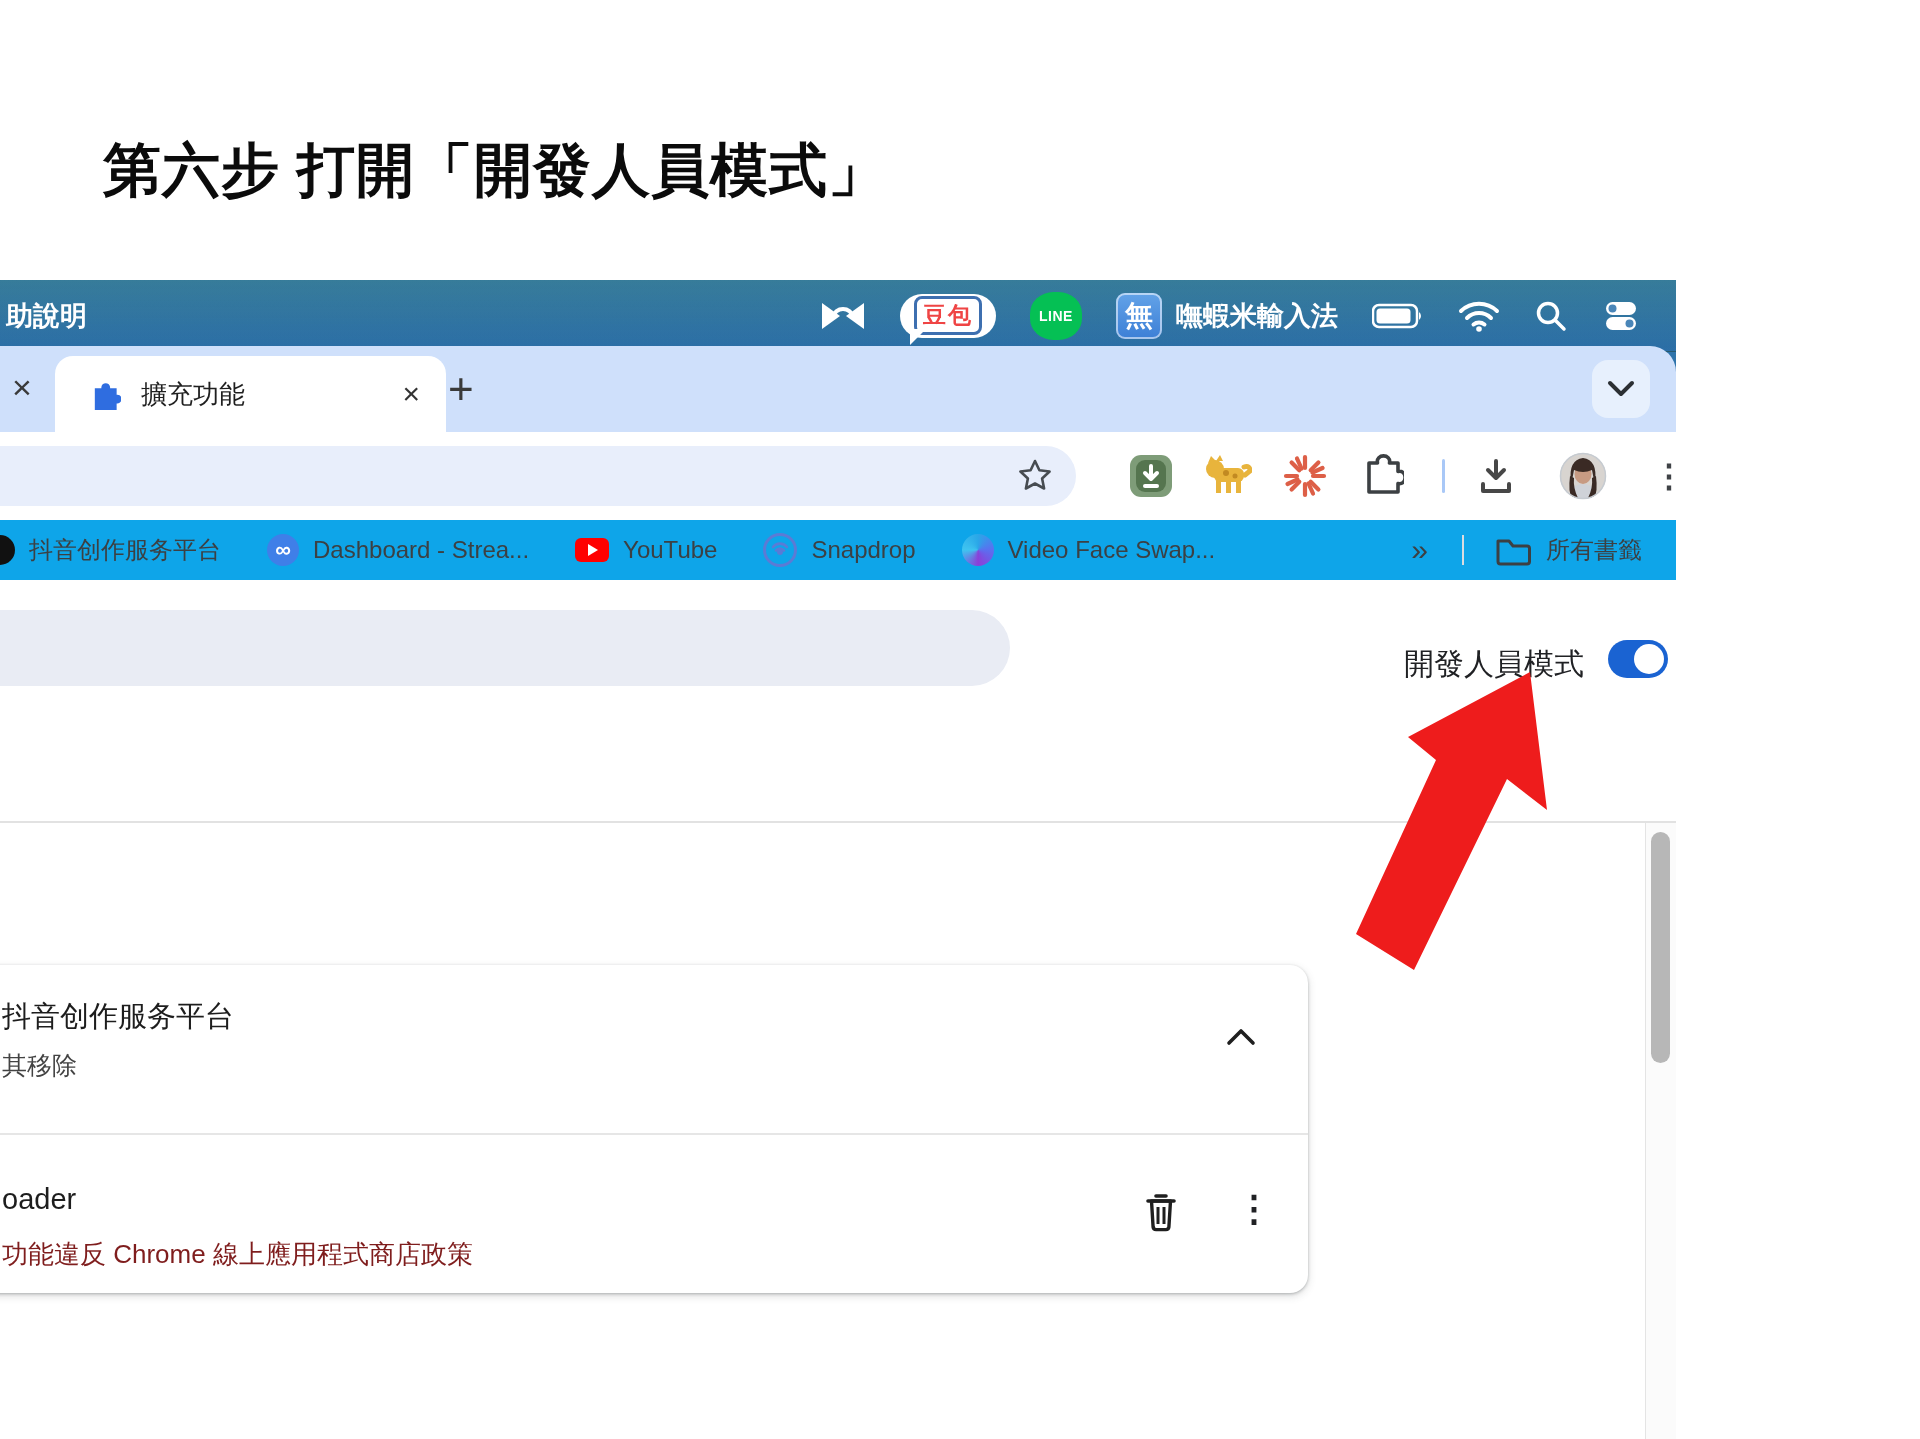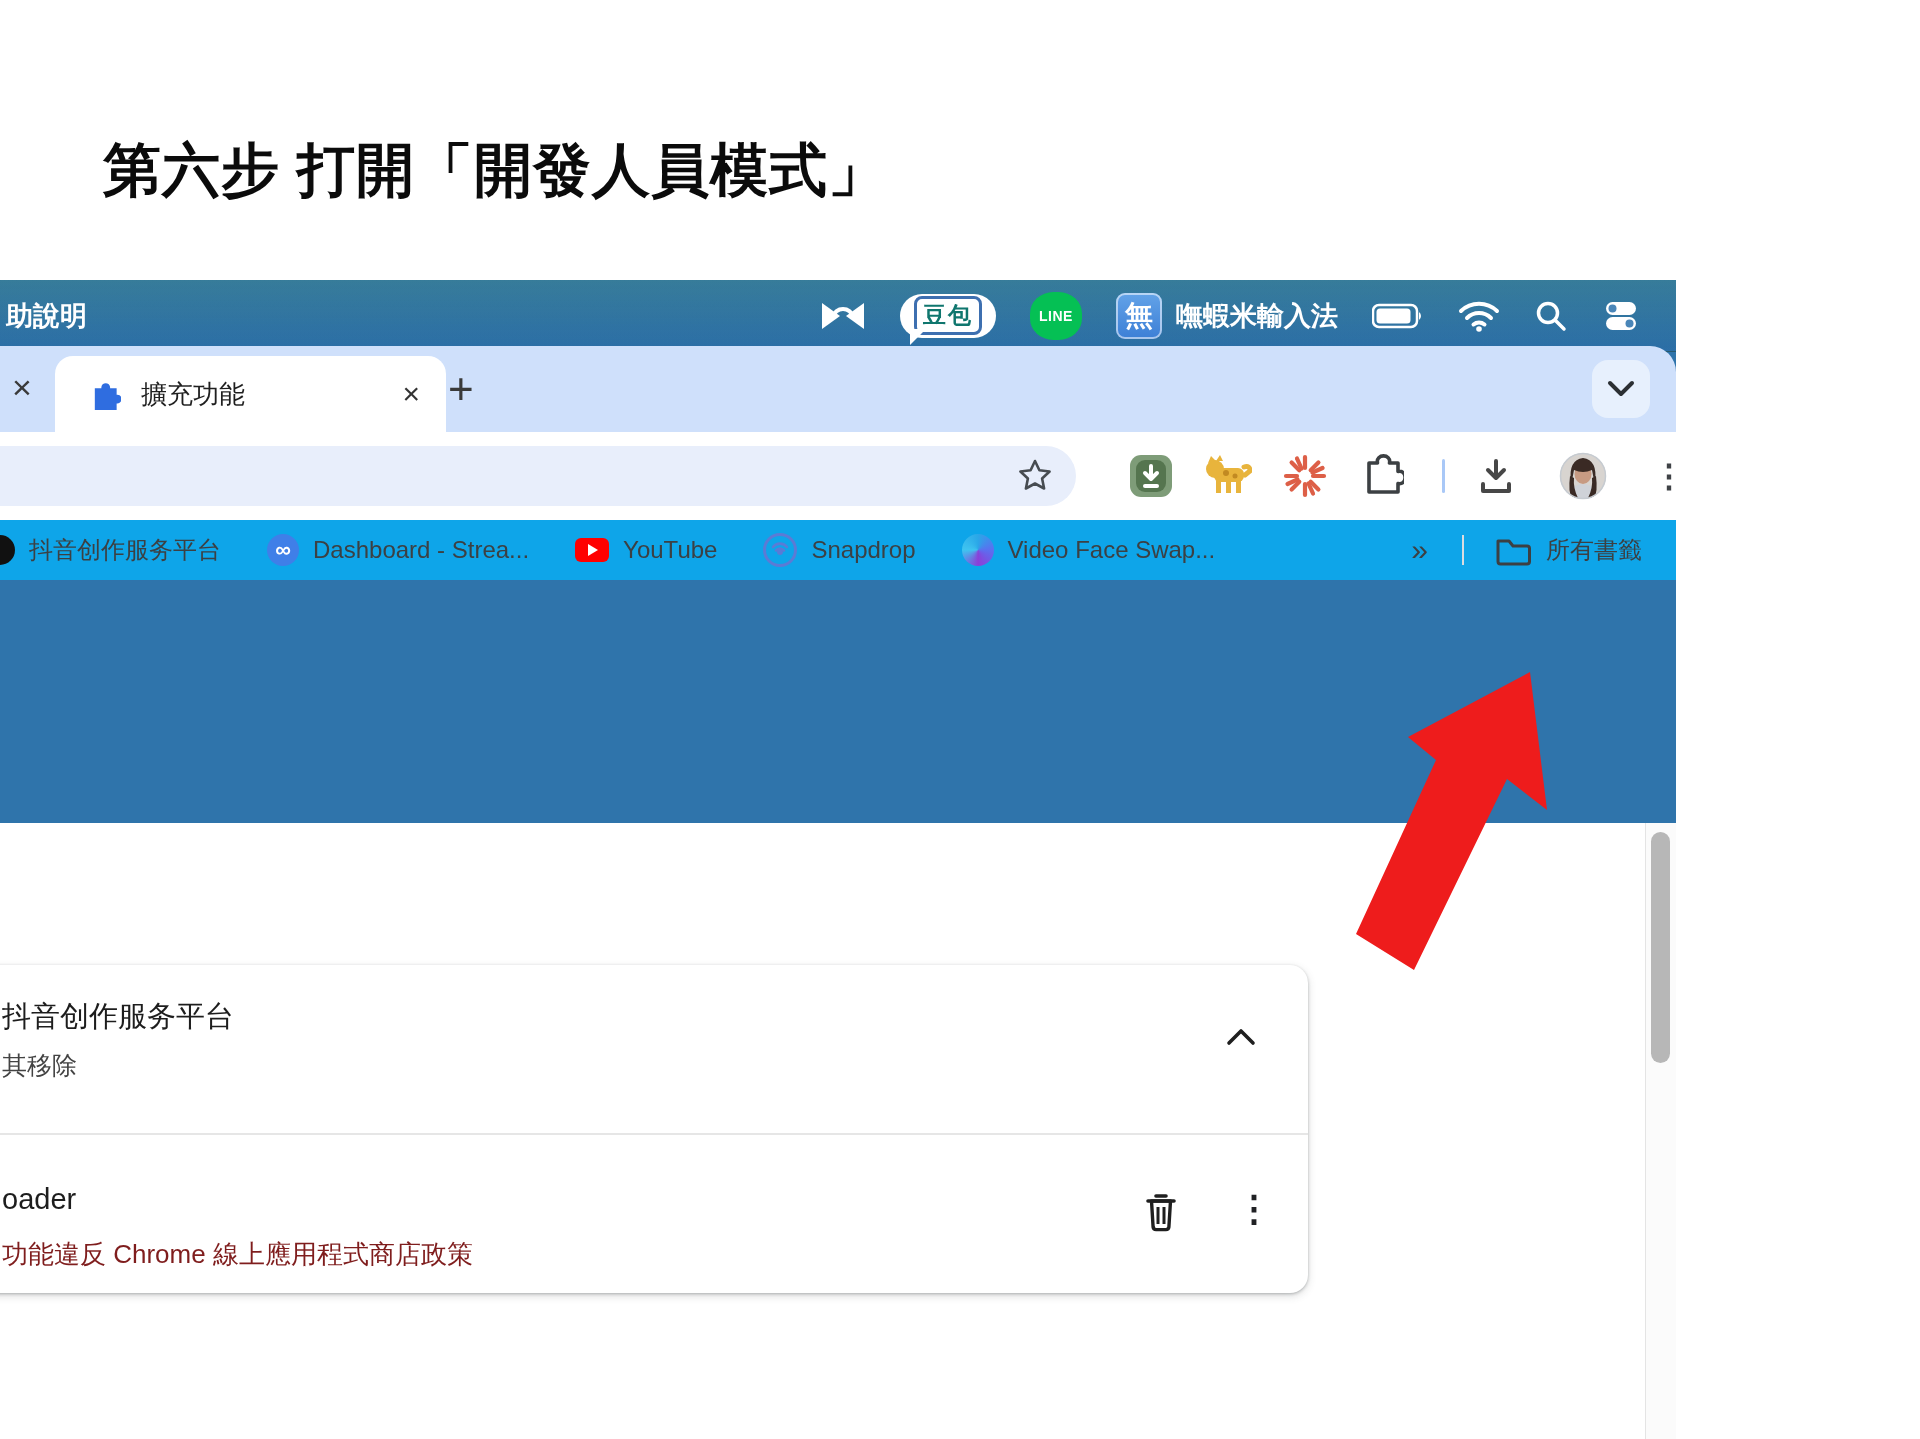--- a/index.html
+++ b/index.html
@@ -15,21 +15,21 @@
              background:#2f74ab; }
 
   
   #menubar { position:absolute; left:0; top:0; width:1676px; height:72px;
              background:linear-gradient(180deg,#35791126,#2d6da41a), linear-gradient(180deg,#377cb2,#2b6ea7);
              display:flex; align-items:center; color:#fff;
              border-bottom:1px solid rgba(0,0,0,.28); }
   #menubar .menu-left { font-size:27px; font-weight:600; padding-left:6px; }
   #menubar .mright { margin-left:auto; display:flex; align-items:center; gap:34px; padding-right:28px; }
   .capcut { width:46px; height:34px; }
-  .doubao { background:#fff; color:#0f766e; border-radius:22px; height:44px; padding:0 14px;
+  .doubao { background:#fff; color:#ef4444; border-radius:22px; height:44px; padding:0 14px;
             display:flex; align-items:center; position:relative;text-align:center; }
   .doubao span { border:3px solid #3d6fb0; border-radius:8px; font-size:23px; font-weight:700;
                  padding:1px 6px; letter-spacing:2px; }
   .doubao::after { content:""; position:absolute; left:10px; bottom:-7px; border:8px solid transparent;
                    border-top-color:#fff; border-left-color:#fff; }
   .linebadge { width:52px; height:48px; background:#05c054; border-radius:45%;
                color:#fff; font-size:14px; font-weight:800; display:flex; align-items:center;
                justify-content:center; position:relative; letter-spacing:.5px; }
   .linebadge::after { content:""; position:absolute; left:8px; bottom:-5px; border:7px solid transparent;
                       border-top-color:#05c054; }
@@ -279,20 +279,27 @@
       <div class="bm-vdivider"></div>
       <div class="bm-item" style="margin-right:0;">
         <svg width="38" height="32" viewBox="0 0 38 32">
           <path d="M4 7 h11 l4 5 h14 a2.5 2.5 0 0 1 2.5 2.5 v13 a2.5 2.5 0 0 1 -2.5 2.5 H6.5 A2.5 2.5 0 0 1 4 27.5 Z" fill="none" stroke="#3c4043" stroke-width="3" stroke-linejoin="round"></path>
         </svg>
         <span>所有書籤</span>
       </div>
     </div>
   </div>
 
+  <div id="pagehead">
+    <div id="page-search"></div>
+    <span id="devmode-label">開發人員模式</span>
+    <div id="devmode-toggle">
+      <div class="knob"></div>
+    </div>
+  </div>
 
   <div id="content">
     <div id="warn-card">
       <div class="card-title">抖音创作服务平台</div>
       <div class="card-subtitle">其移除</div>
       <svg class="card-collapse" width="34" height="24" viewBox="0 0 34 24">
         <polyline points="5,18 17,6 29,18" fill="none" stroke="#1f1f1f" stroke-width="3.6" stroke-linecap="round" stroke-linejoin="round"></polyline>
       </svg>
       <div class="card-divider"></div>
       <div class="item-name">oader</div>

